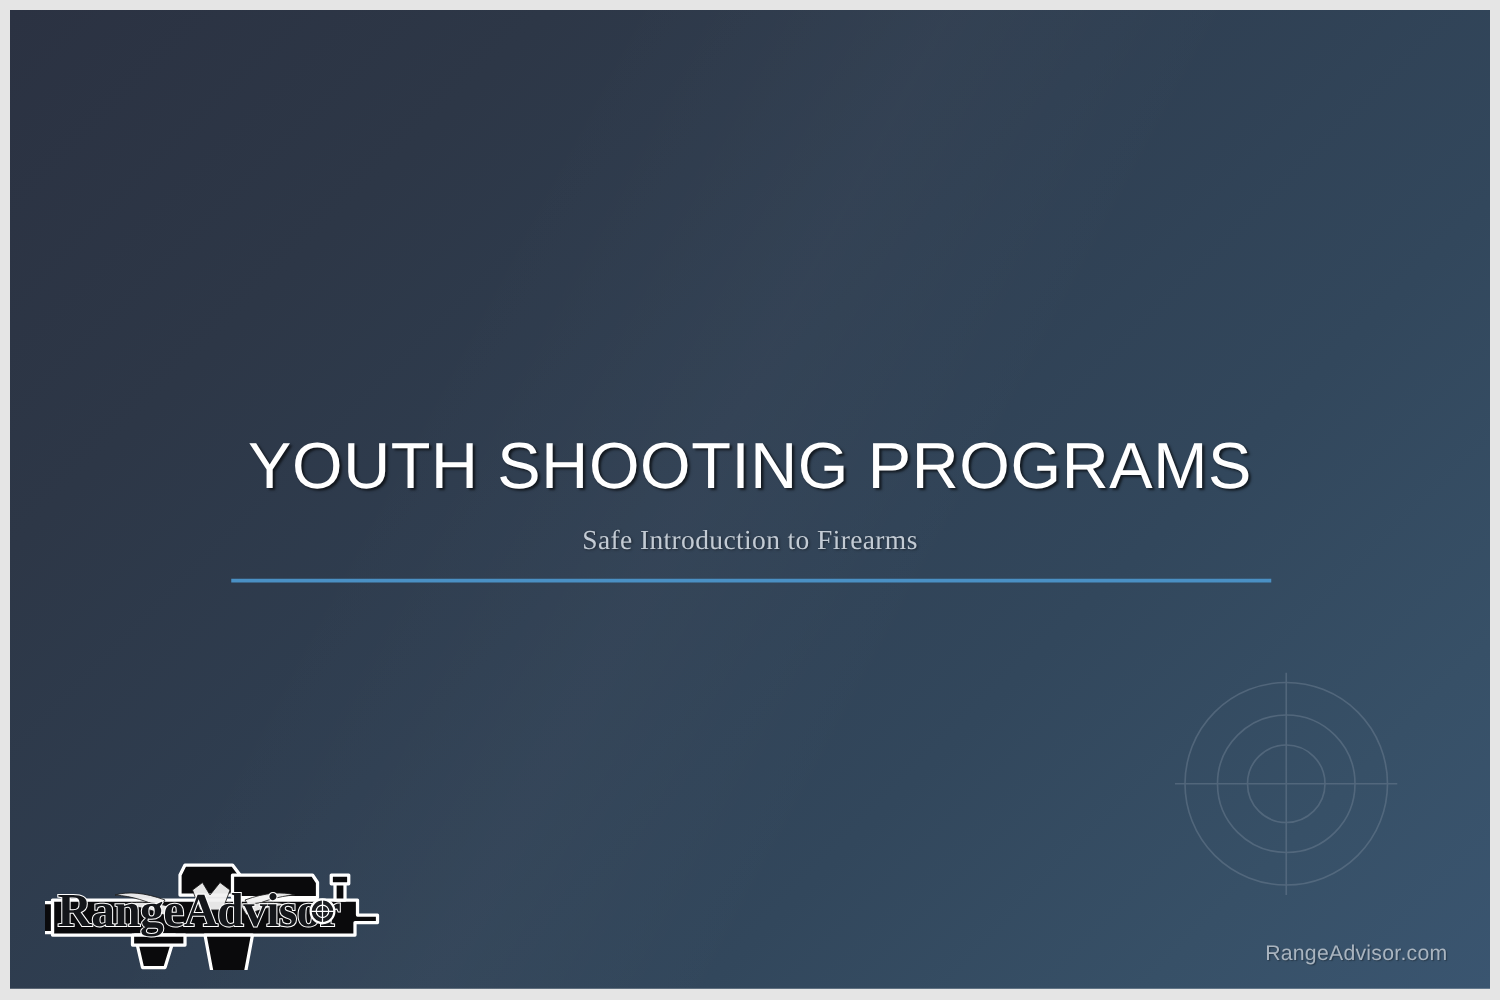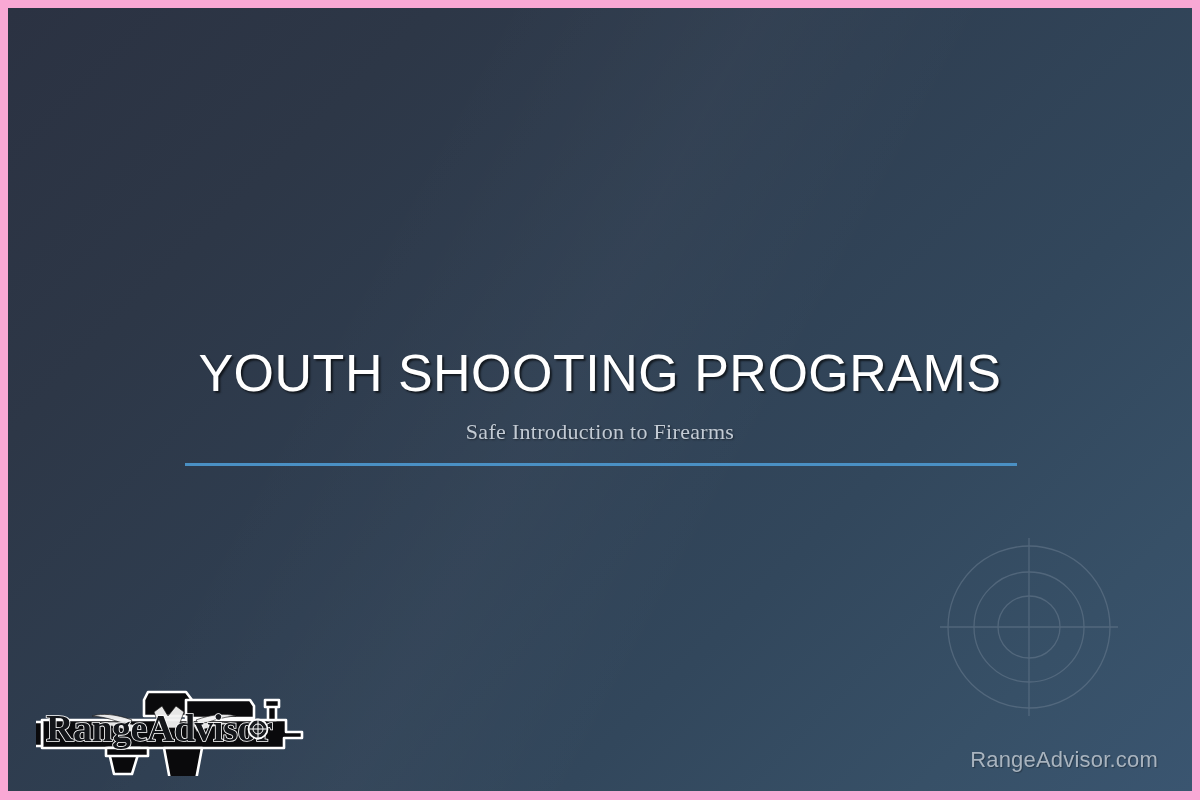--- a/index.html
+++ b/index.html
@@ -5,21 +5,21 @@
   html, body {
     margin: 0;
     padding: 0;
     background: #20293a;
   }
   .slide {
     position: relative;
     width: 1200px;
     height: 800px;
     overflow: hidden;
-    background: #f9a8d4;
+    background: #e5e5e5;
     box-sizing: border-box;
     font-family: "Liberation Sans", sans-serif;
   }
   .slide-inner {
     position: absolute;
     left: 8px;
     top: 8px;
     right: 8px;
     bottom: 9px;
     background:
@@ -97,21 +97,21 @@
     top: 668px;
     width: 278px;
     height: 100px;
   }
 
   
   .footer-text {
     position: absolute;
     right: 34px;
     bottom: 18px;
-    font-size: 22px;
+    font-size: 17px;
     color: #a9b4bf;
     letter-spacing: 0.2px;
     text-shadow: 1px 1px 1px rgba(0,0,0,0.30);
   }
 </style>
 </head>
 <body>
 
 <div class="slide">
   <div class="slide-inner">

